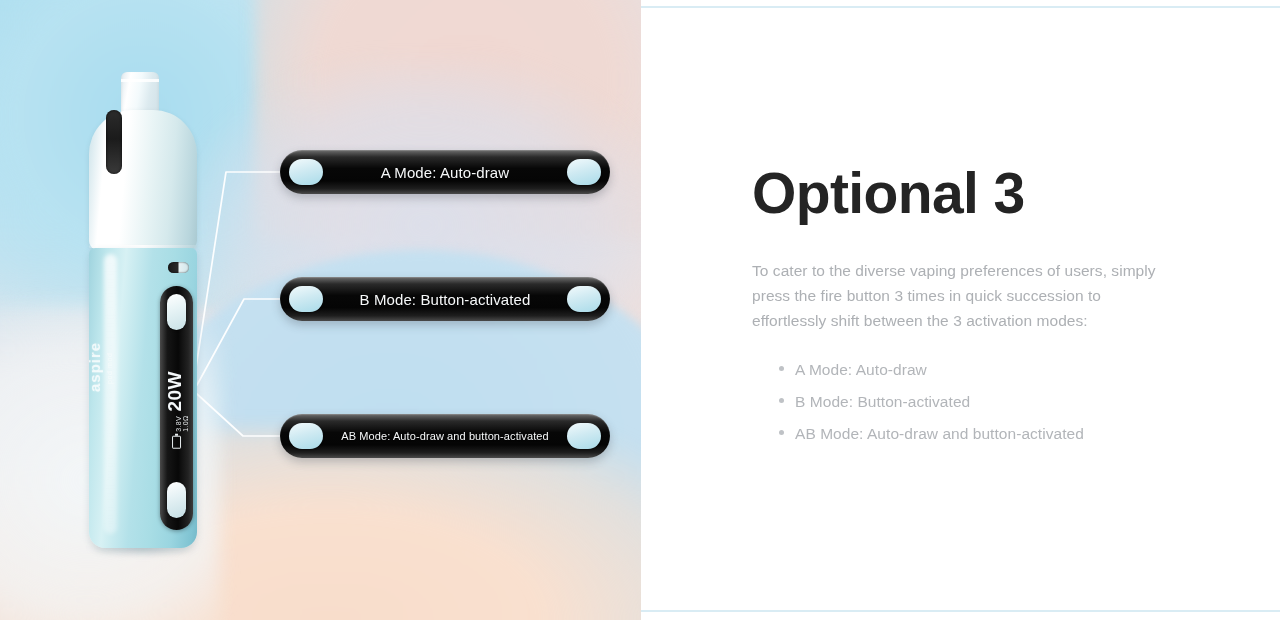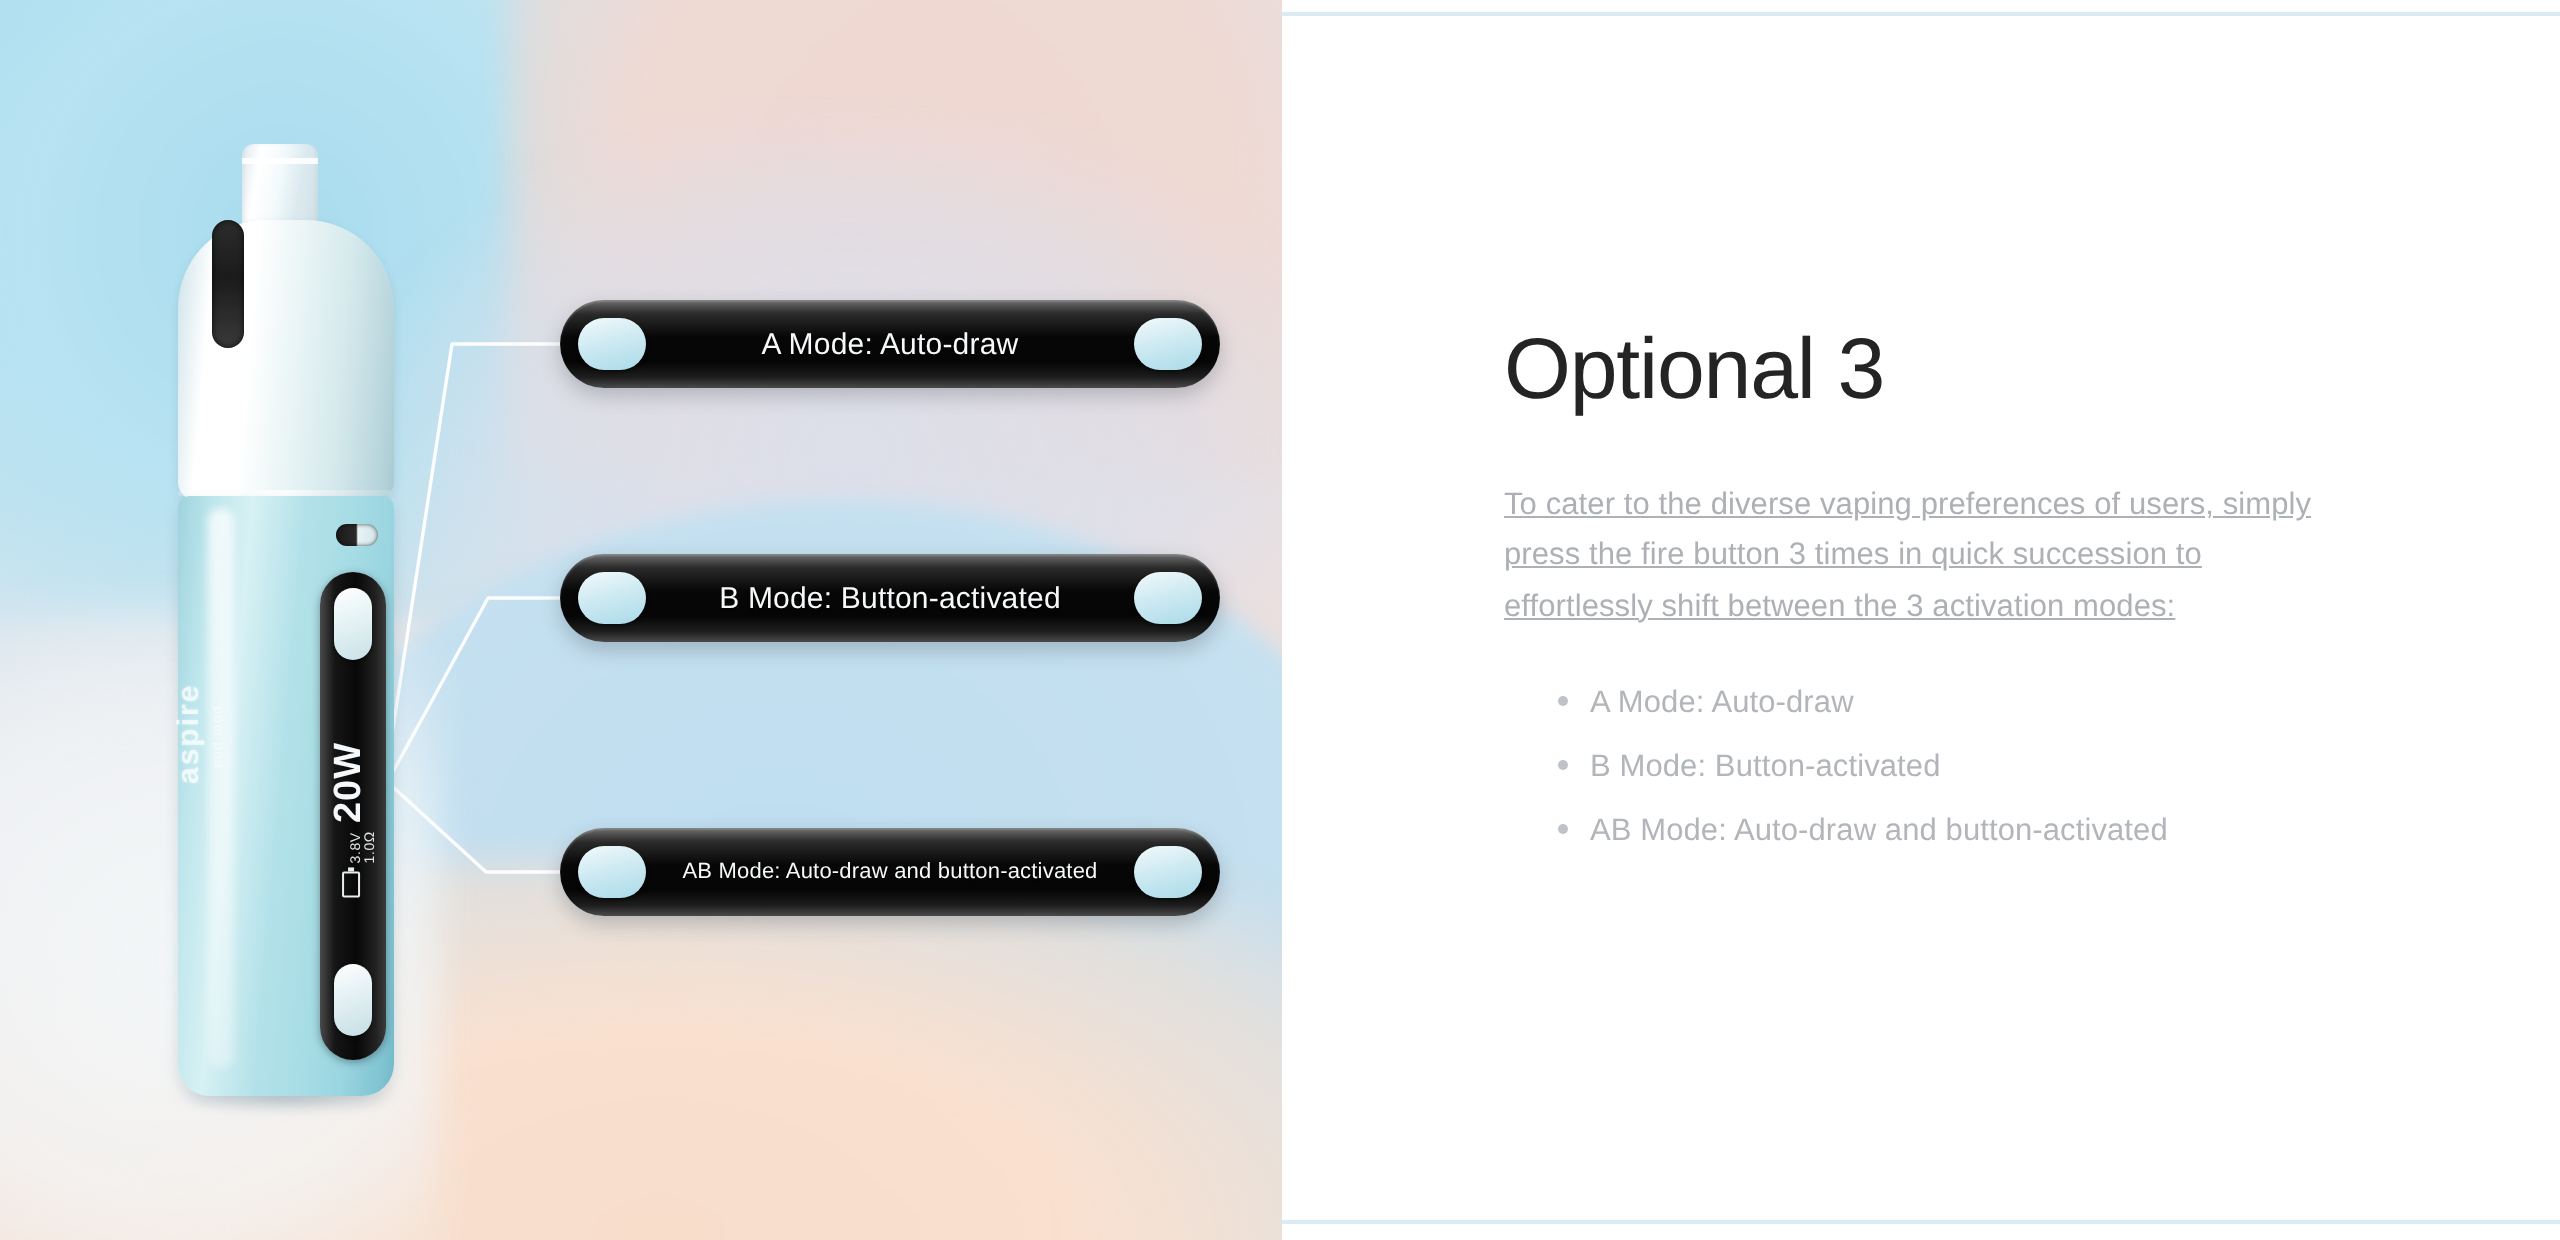--- a/index.html
+++ b/index.html
@@ -186,28 +186,28 @@
     position:relative;width:639px;height:620px;background:#ffffff;
     box-sizing:border-box;
   }
   .edge-line{position:absolute;left:0;width:639px;height:2px;background:#d9ecf4;}
   .edge-top{top:6px;}
   .edge-bottom{bottom:8px;}
 
   .right-content{position:absolute;left:111px;top:158px;width:470px;}
 
   .headline{
-    margin:0;color:#242424;font-weight:400;font-size:43px;line-height:1.26;
+    margin:0;color:#242424;font-weight:700;font-size:57px;line-height:1.26;
     letter-spacing:-0.6px;
   }
   .headline .line2{display:block;}
 
   .paragraph{
     margin:28px 0 0 0;color:#adb0b4;font-size:15.5px;line-height:1.63;
-    max-width:420px;letter-spacing:.05px;text-decoration:underline;
+    max-width:420px;letter-spacing:.05px;
   }
 
   .mode-list{margin:24px 0 0 0;padding:0 0 0 27px;list-style:none;}
   .mode-item{
     position:relative;color:#b2b5b9;font-size:15.5px;line-height:1.55;
     padding:0 0 8px 16px;letter-spacing:.05px;
   }
   .mode-item .bullet{
     position:absolute;left:0;top:8px;width:5px;height:5px;border-radius:50%;
     background:#bfc2c6;

